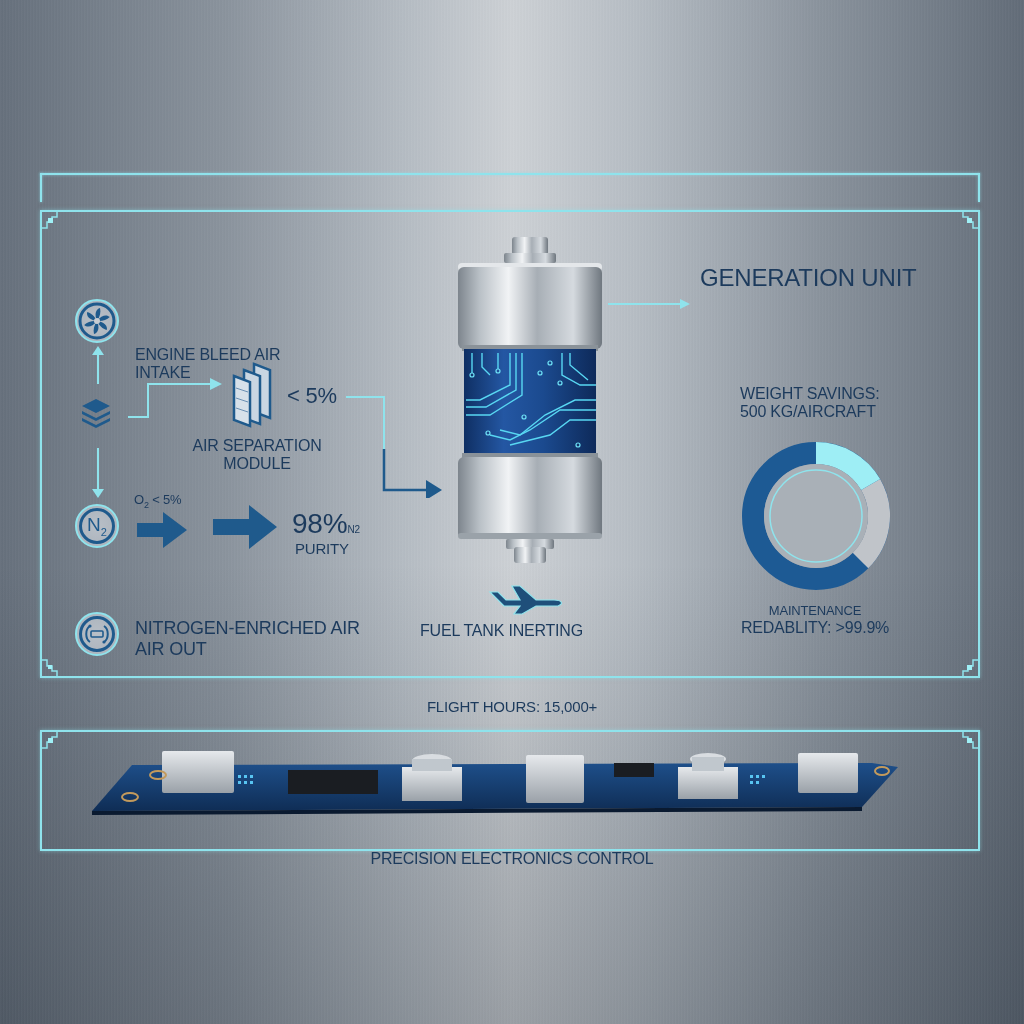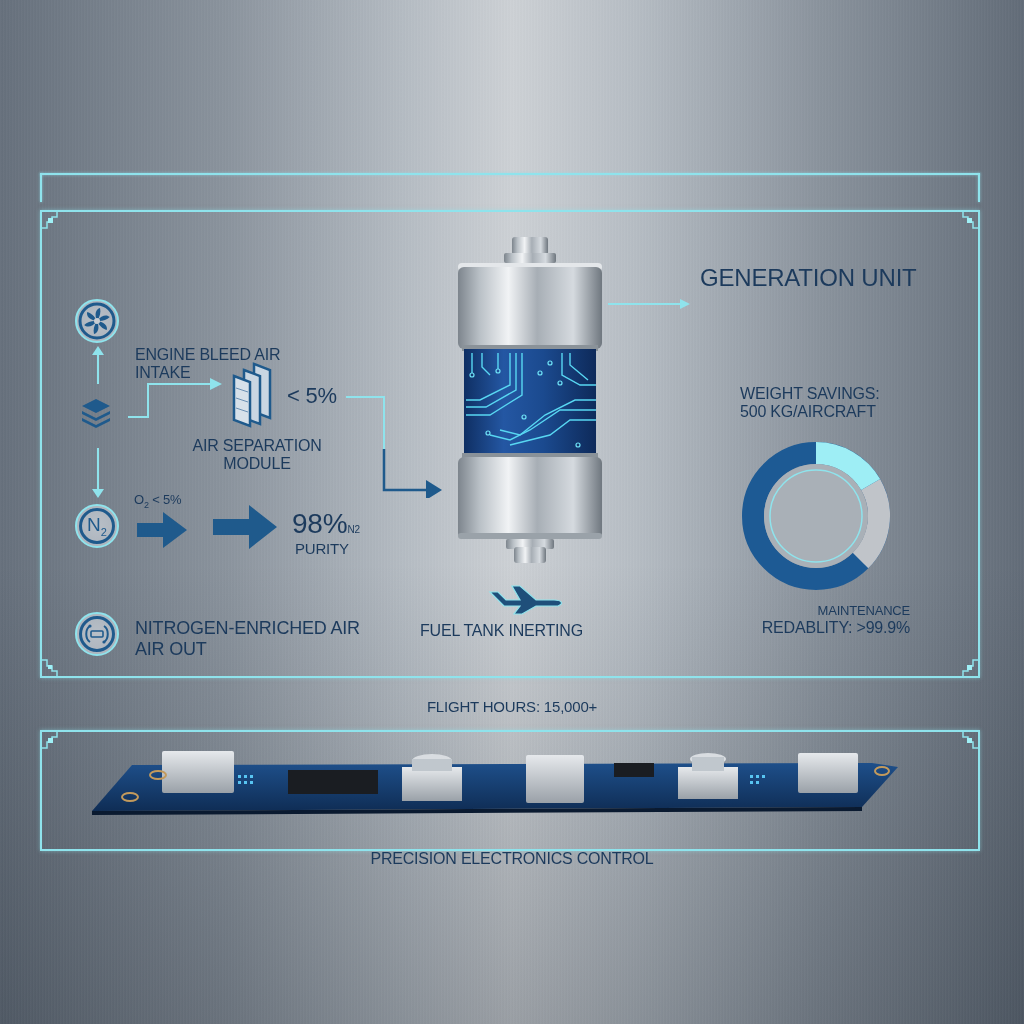--- a/index.html
+++ b/index.html
@@ -234,21 +234,21 @@
   <circle cx="76" cy="76" r="63" fill="none" stroke="#1d5a94" stroke-width="22"></circle>
 
   <path d="M130.6 44.5 A63 63 0 0 1 120.5 120.5" fill="none" stroke="#c0c4c9" stroke-width="22"></path>
 
   <path d="M76 13 A63 63 0 0 1 130.6 44.5" fill="none" stroke="#9eeef5" stroke-width="22"></path>
 
   <circle cx="76" cy="76" r="52" fill="#a9b0b7"></circle>
   <circle cx="76" cy="76" r="46" fill="none" stroke="#8fe3ec" stroke-width="1.5"></circle>
 </svg>
 
-<div class="label" style="left:720px; top:604px; width:190px; text-align:right;">
+<div class="label" style="left:720px; top:604px; width:190px; text-align:center;">
   <div style="font-size:13px;">MAINTENANCE</div>
   <div style="font-size:16px;">REDABLITY: &gt;99.9%</div>
 </div>
 
 <div class="label" style="left:362px; top:698px; width:300px; text-align:center; font-size:15px; text-transform:none;">FLIGHT HOURS: 15,000+</div>
 
 <div class="frame" style="left:40px; top:730px; width:940px; height:121px;"></div>
 <svg class="corner" style="left:42px; top:732px;" viewBox="0 0 22 22">
     <path d="M0 16 H5 V10 H10 V5 H15 V0" fill="none" stroke="#8fe3ec" stroke-width="1.5"></path>
     <rect x="6" y="6" width="5" height="5" fill="#9ff0f6"></rect>

